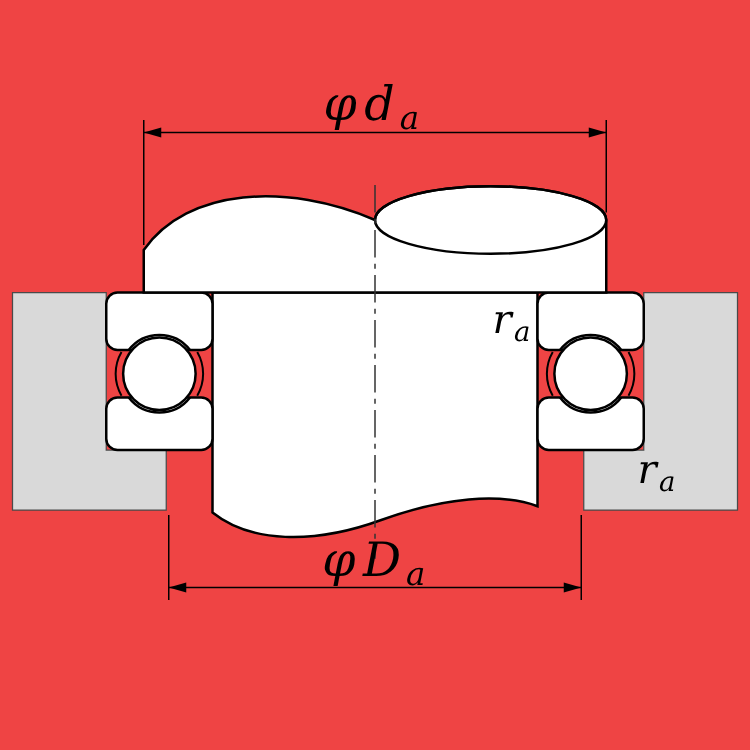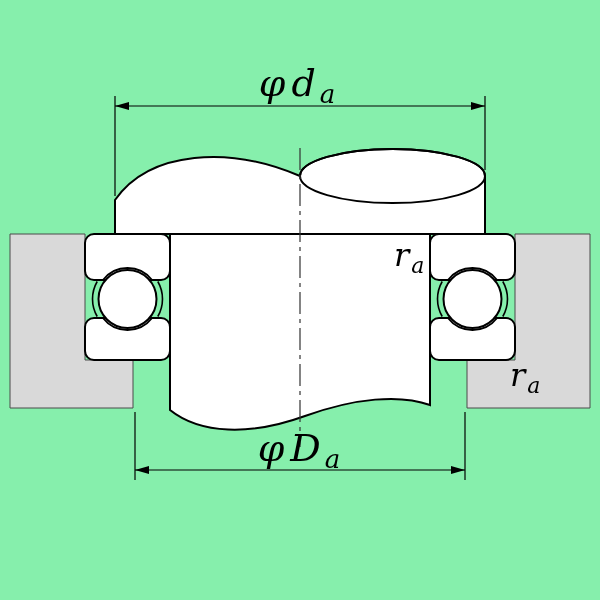--- a/index.html
+++ b/index.html
@@ -1,16 +1,16 @@
 <!DOCTYPE html>
 <html><head>
 <meta charset="utf-8">
 <style>
   html,body{margin:0;padding:0;background:#ffffff;}
-  .stage{width:600px;height:600px;position:relative;background:#86efac;overflow:hidden;}
+  .stage{width:600px;height:600px;position:relative;background:#ef4444;overflow:hidden;}
   svg{display:block;}
   text{font-family:"DejaVu Serif","Liberation Serif",serif;font-style:italic;fill:#000;}
   .dim-label{font-size:38px;letter-spacing:2px;}
   .dim-sub{font-size:26px;}
   .fillet-label{font-size:32px;}
   .fillet-sub{font-size:22px;}
 </style>
 </head>
 <body>
 

